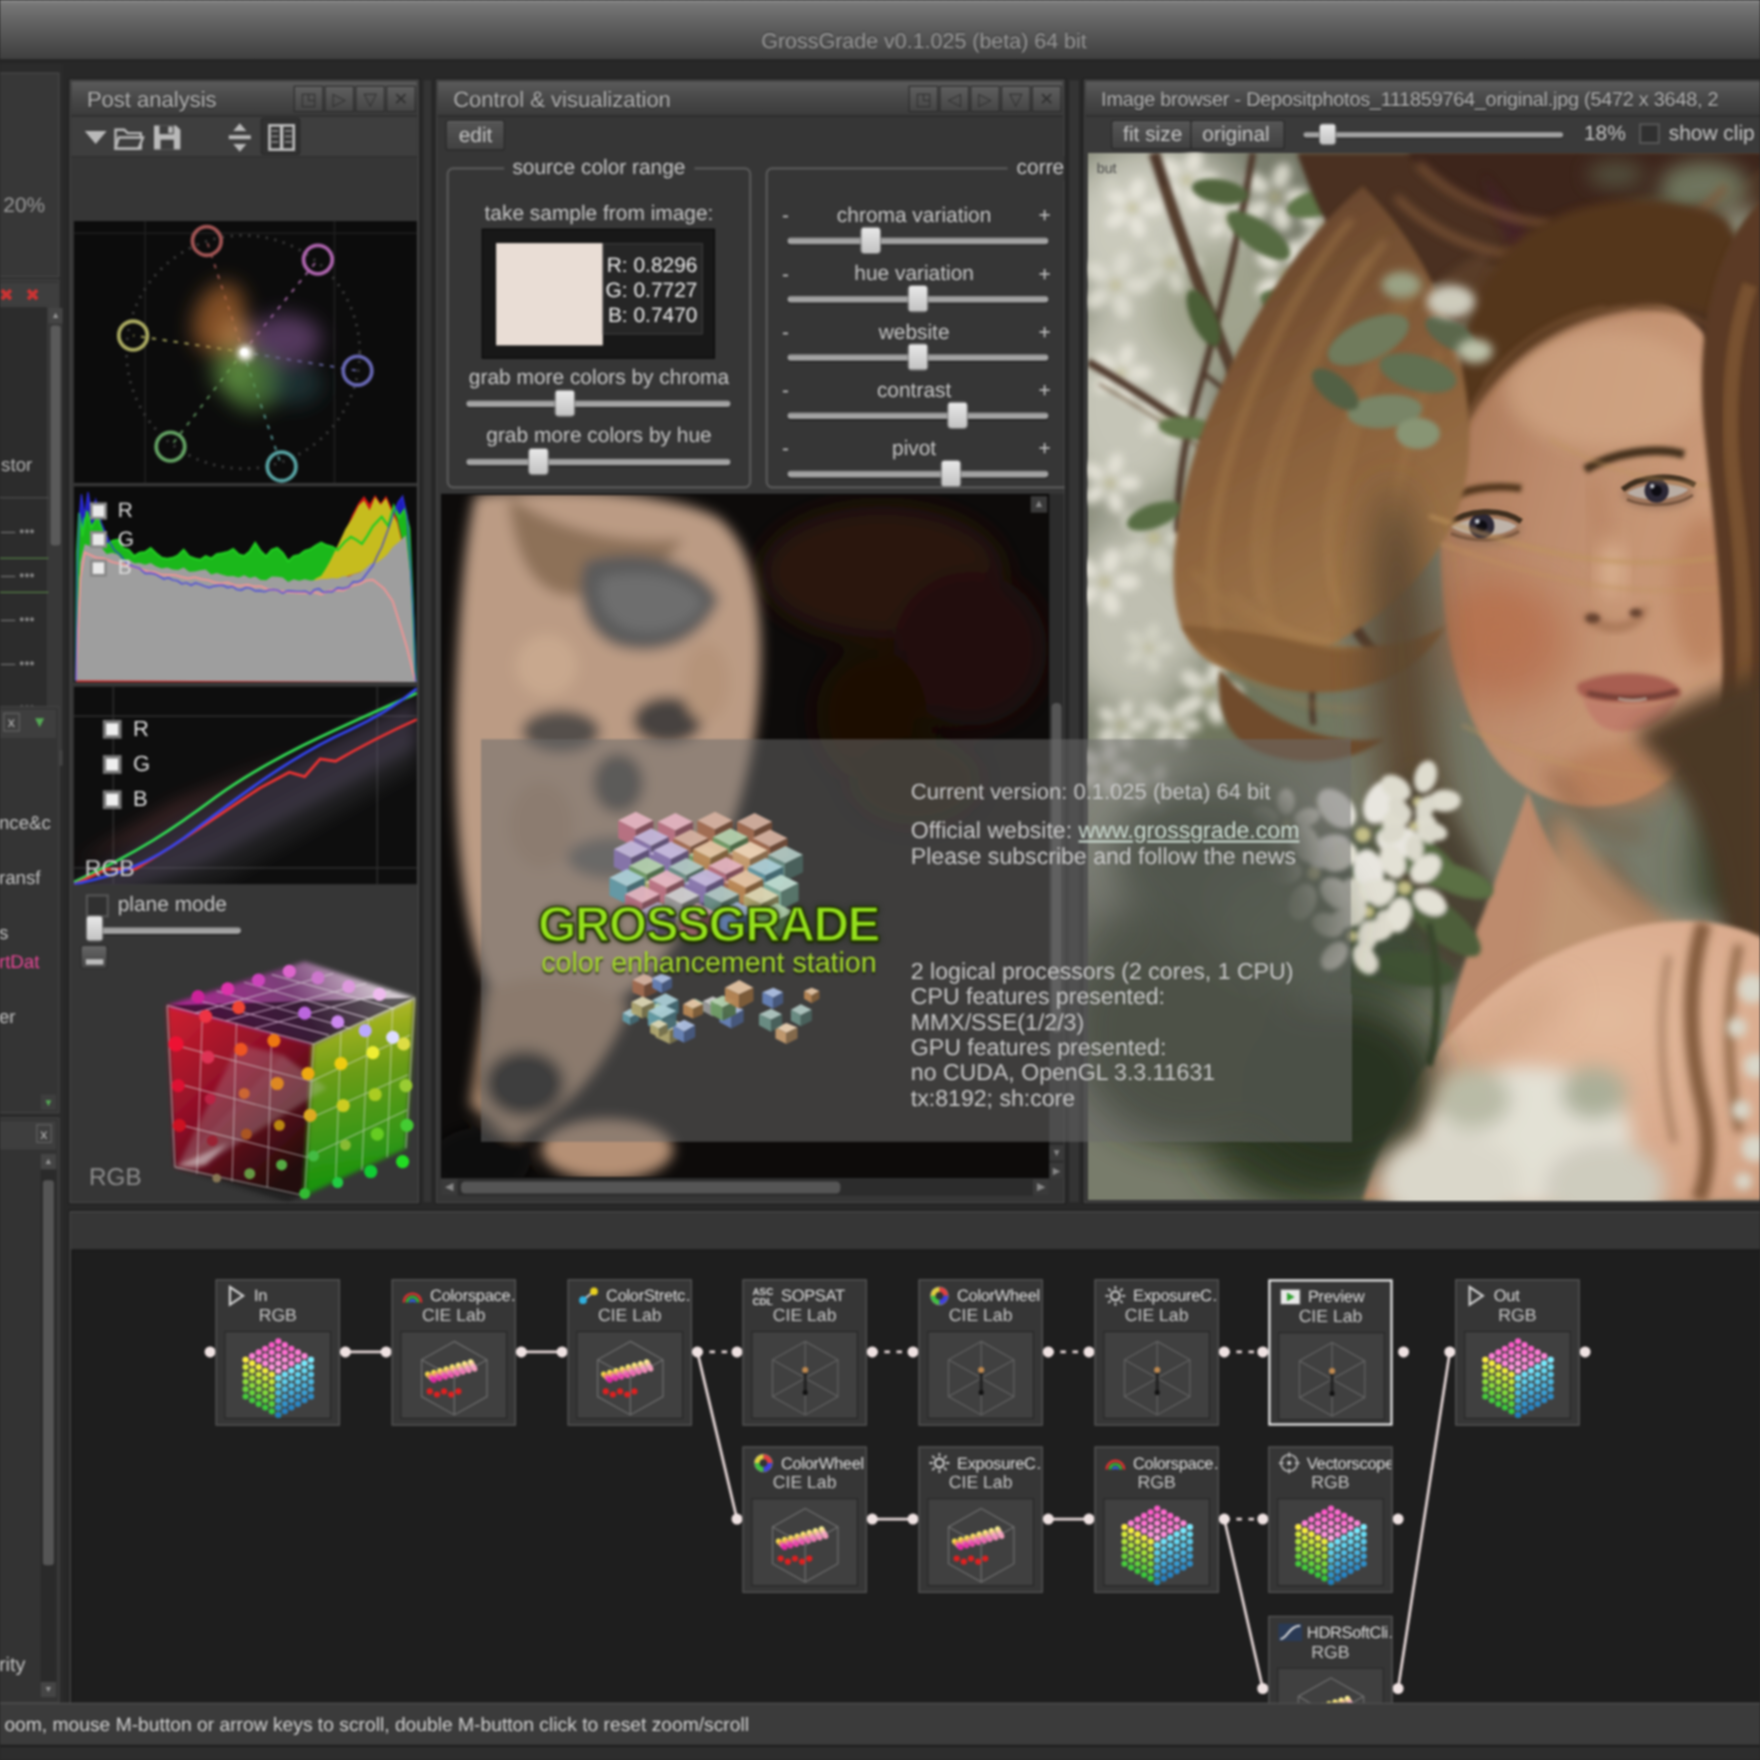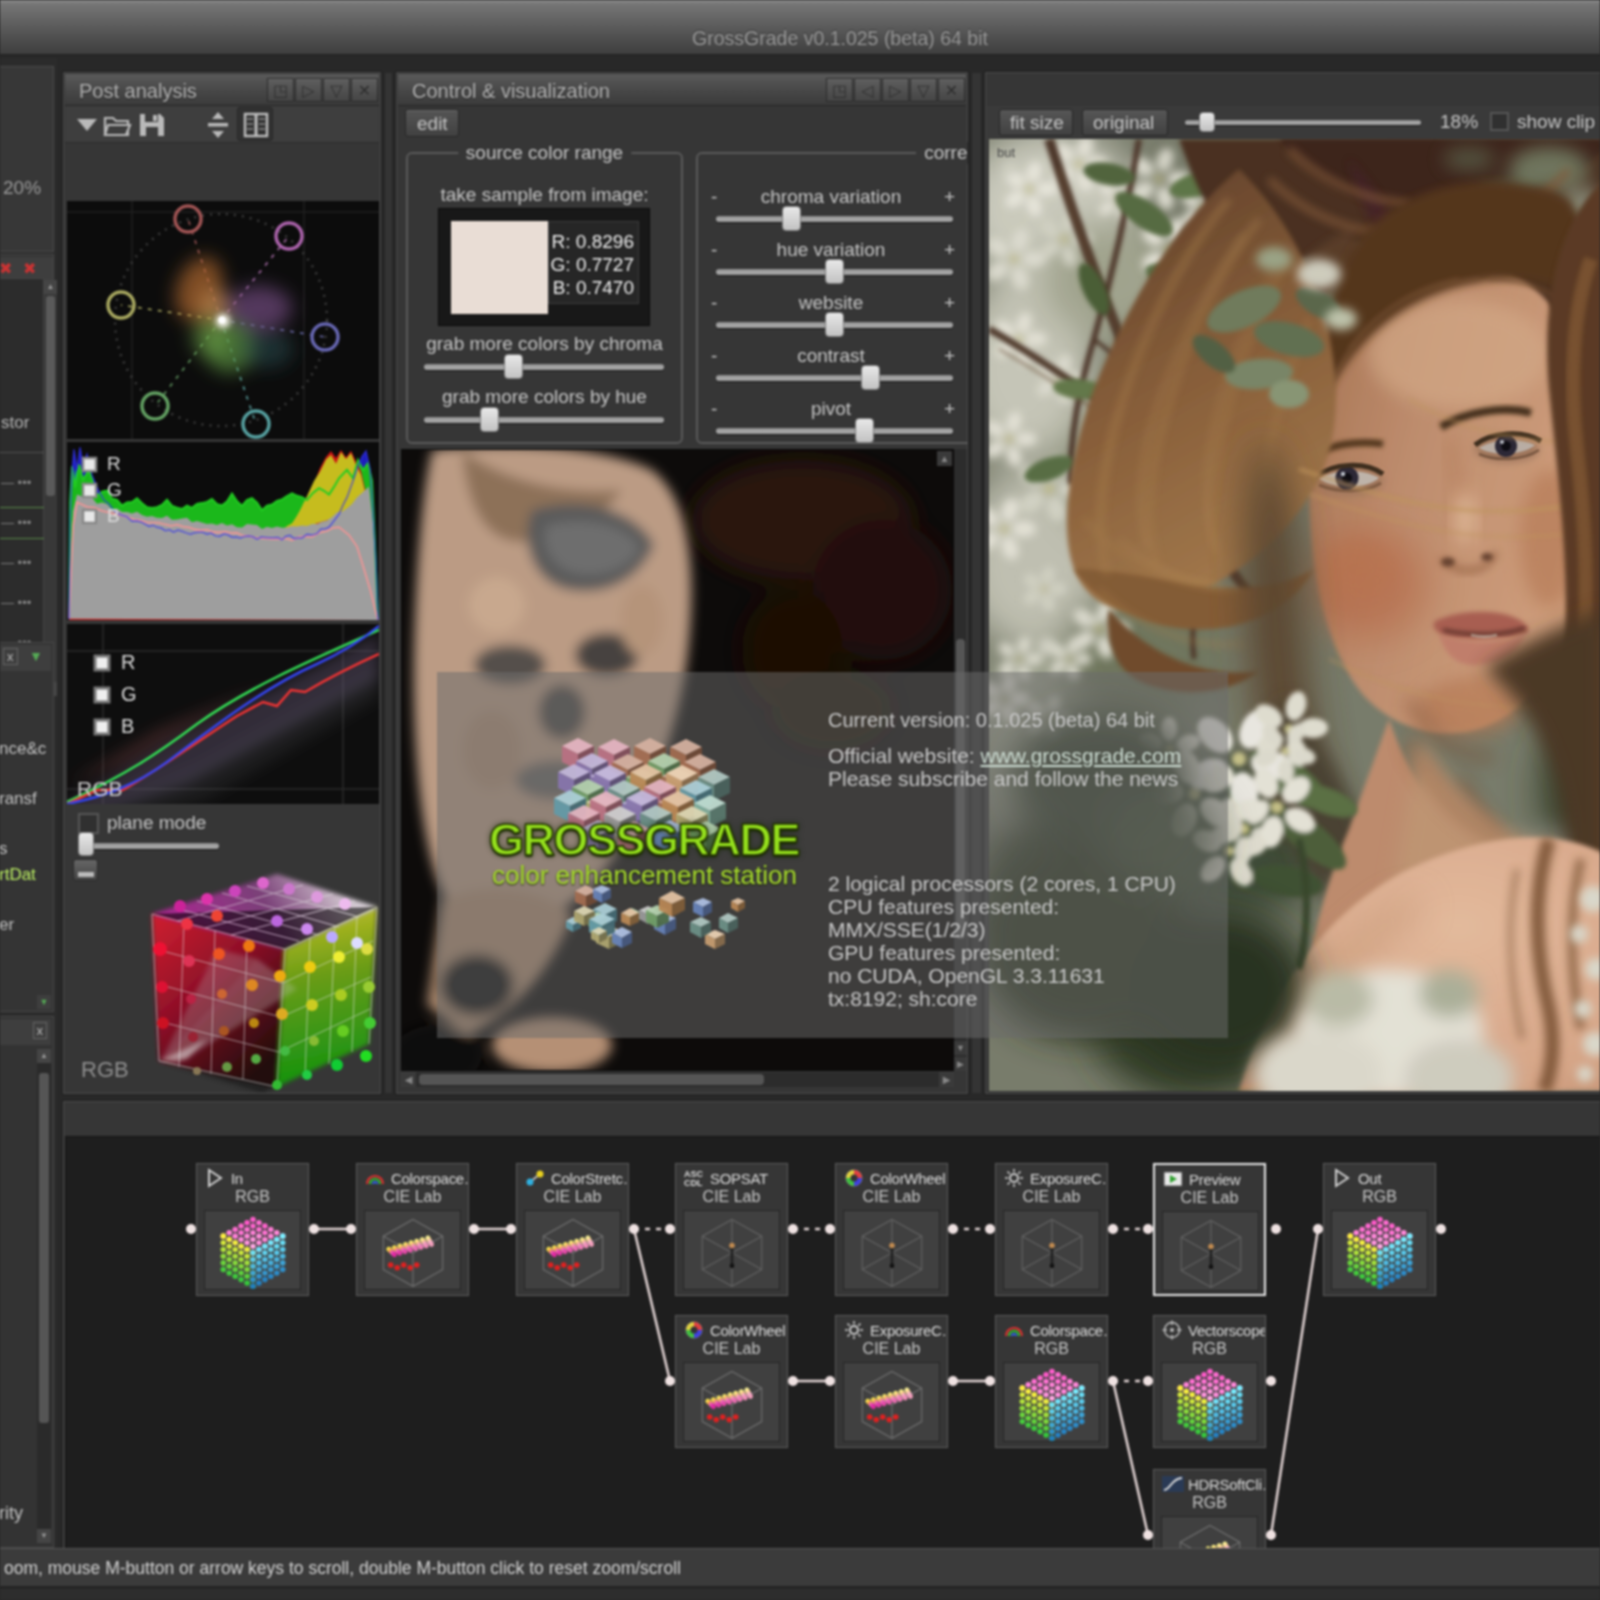--- a/index.html
+++ b/index.html
@@ -60,21 +60,21 @@
     <div class="abs" style="left:0;bottom:0;width:13px;height:14px;background:#454545;color:#999;font-size:8px;text-align:center;line-height:14px;">▼</div>
   </div>
   <div class="abs" style="left:-6px;top:584px;width:60px;height:370px;background:#343434;border:1px solid #474747;">
     <div class="abs" style="left:2px;top:2px;height:26px;right:2px;background:#3e3e3e;">
       <span style="position:absolute;left:6px;top:3px;font-size:13px;color:#bbb;border:1px solid #666;padding:0 3px;">x</span>
       <span style="position:absolute;left:32px;top:3px;font-size:14px;color:#55aa55;">▼</span>
     </div>
     <div class="lbl" style="left:4px;top:96px;font-size:17px;color:#c2c2c2;">nce&amp;c</div>
     <div class="lbl" style="left:4px;top:146px;font-size:17px;color:#c2c2c2;">ransf</div>
     <div class="lbl" style="left:4px;top:196px;font-size:17px;color:#c2c2c2;">s</div>
-    <div class="lbl" style="left:4px;top:222px;font-size:17px;color:#bef264;">rtDat</div>
+    <div class="lbl" style="left:4px;top:222px;font-size:17px;color:#ec4899;">rtDat</div>
     <div class="lbl" style="left:4px;top:272px;font-size:17px;color:#c2c2c2;">er</div>
     <div class="abs" style="right:2px;bottom:2px;width:14px;height:14px;background:#3e3e3e;color:#5a5;font-size:9px;text-align:center;line-height:14px;">▼</div>
   </div>
   <div class="abs" style="left:-6px;top:958px;width:60px;height:532px;background:#333333;border:1px solid #474747;">
     <div class="abs" style="left:2px;top:2px;height:26px;right:2px;background:#3e3e3e;">
       <span style="position:absolute;right:4px;top:3px;font-size:13px;color:#bbb;border:1px solid #666;padding:0 3px;">x</span>
     </div>
     <div class="abs" style="left:42px;top:32px;width:14px;height:494px;background:#2a2a2a;">
       <div class="abs" style="left:2px;top:24px;width:10px;height:350px;background:#555;border-radius:3px;"></div>
       <div class="abs" style="left:0;top:0;width:14px;height:14px;background:#454545;color:#999;font-size:8px;text-align:center;line-height:14px;">▲</div>
@@ -422,22 +422,25 @@
     <div class="abs" style="left:0;bottom:0;width:13px;height:14px;background:#3a3a3a;color:#888;font-size:9px;text-align:center;line-height:14px;">▶</div>
   </div>
   <div class="abs" style="left:5px;top:1000px;width:553px;height:15px;background:#2c2c2c;">
     <div class="abs" style="left:0;top:0;width:15px;height:15px;background:#3a3a3a;color:#888;font-size:10px;text-align:center;line-height:15px;">◀</div>
     <div class="abs" style="left:18px;top:2px;width:345px;height:11px;background:#555;border-radius:4px;"></div>
     <div class="abs" style="right:0;top:0;width:15px;height:15px;background:#3a3a3a;color:#888;font-size:10px;text-align:center;line-height:15px;">▶</div>
   </div>
 </div>
 
 <div id="imgpanel" class="panel" style="left:984px;top:71px;width:620px;height:1024px;overflow:hidden;">
+  <div class="phead">
+      <div class="t" style="font-size:18px;letter-spacing:-0.2px;">Image browser - Depositphotos_111859764_original.jpg (5472 x 3648, 2</div>
+    </div>
   <div class="abs" style="left:2px;top:34px;right:0;height:34px;background:#3a3a3a;">
-    <div class="abs" style="left:12px;top:3px;width:74px;height:27px;background:linear-gradient(#565656,#414141);border:1px solid #272727;border-radius:3px;">
+    <div class="abs" style="left:23px;top:3px;width:74px;height:27px;background:linear-gradient(#565656,#414141);border:1px solid #272727;border-radius:3px;">
         <div class="lbl" style="left:10px;top:2px;">fit size</div>
       </div>
     <div class="abs" style="left:95px;top:3px;width:86px;height:27px;background:linear-gradient(#565656,#414141);border:1px solid #272727;border-radius:3px;">
         <div class="lbl" style="left:10px;top:2px;">original</div>
       </div>
     <div class="track" style="left:198px;top:14px;width:236px;height:5px;"></div>
     <div class="thumb" style="left:212px;top:6px;width:16px;height:20px;"></div>
     <div class="lbl" style="left:453px;top:5px;">18%</div>
     <div class="chk" style="left:503px;top:6px;width:19px;height:19px;"></div>
     <div class="lbl" style="left:530px;top:5px;">show clip</div>

